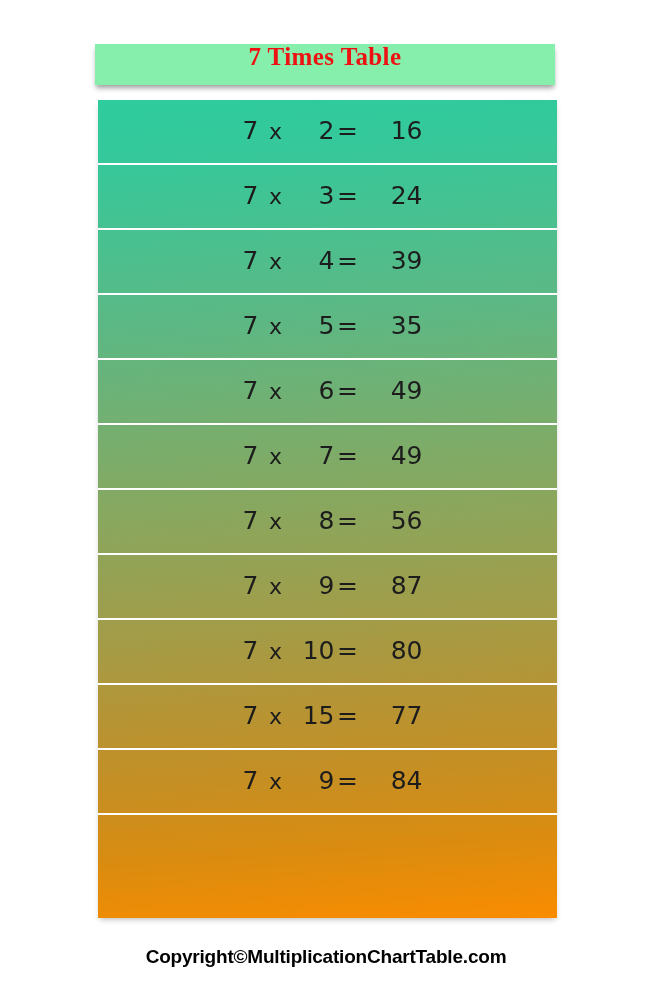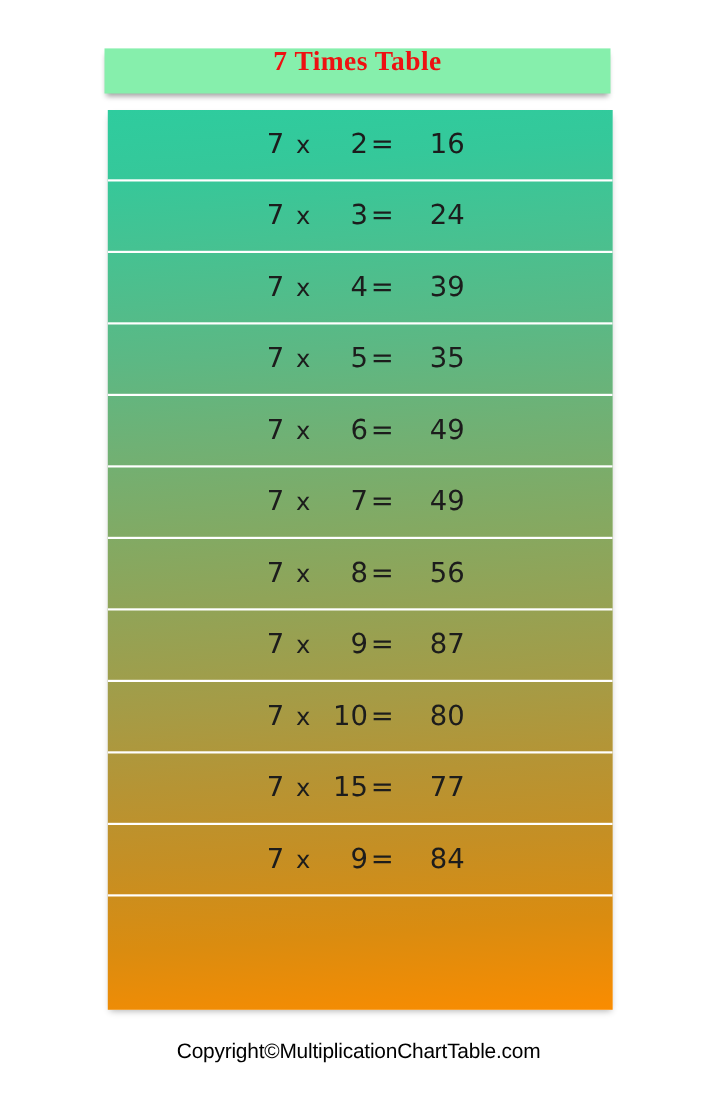--- a/index.html
+++ b/index.html
@@ -122,21 +122,21 @@
   .footer {
     position: absolute;
     left: 0;
     top: 946px;
     width: 652px;
     text-align: center;
   }
 
   .footer-text {
     font-family: "Liberation Sans", sans-serif;
-    font-weight: normal;
+    font-weight: bold;
     font-size: 19px;
     color: #000000;
     letter-spacing: -0.2px;
     white-space: nowrap;
   }
 </style>
 </head>
 <body>
 
 <div class="page">

